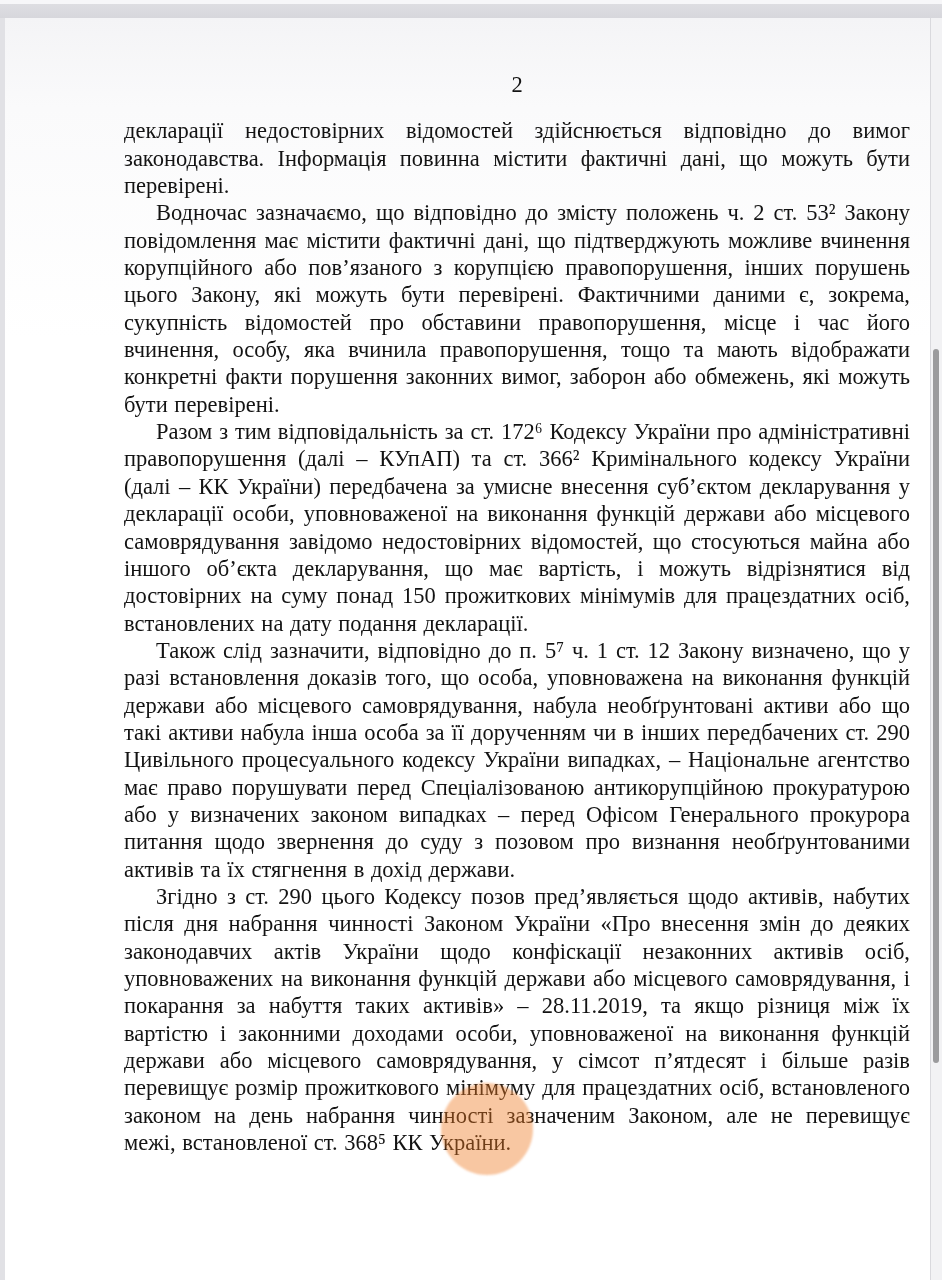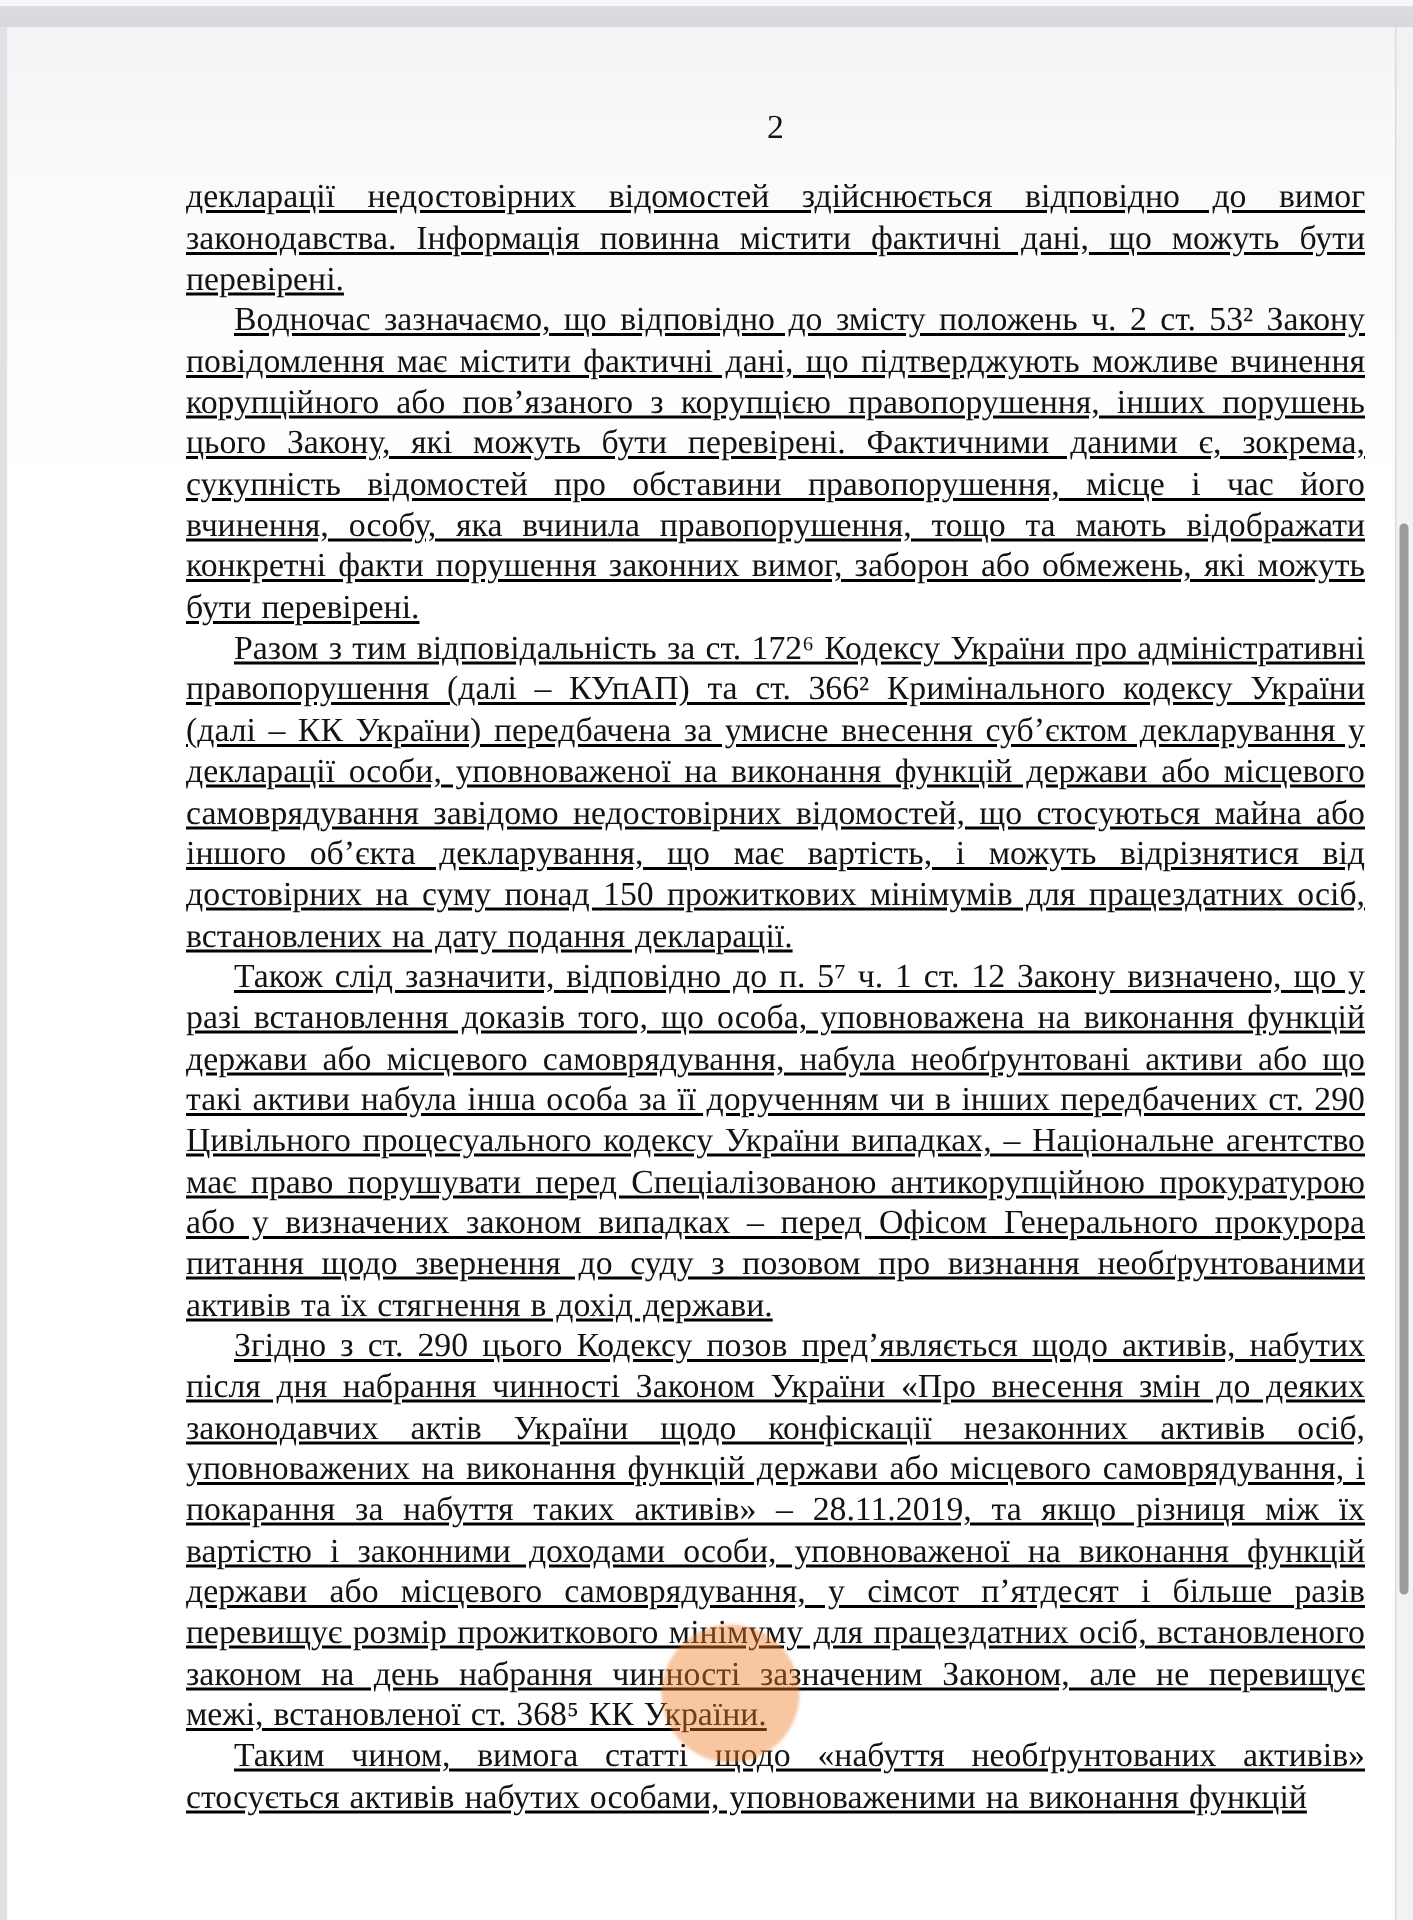--- a/index.html
+++ b/index.html
@@ -55,21 +55,20 @@
     width: 786px;
   }
   .page-number {
     text-align: center;
     font-size: 22.5px;
     line-height: 27.35px;
     color: #141414;
   }
   .doc-body {
     margin-top: 19px;
-    text-decoration: underline;
   }
   .para {
     margin: 0;
     font-size: 22.5px;
     line-height: 27.35px;
     color: #131313;
     text-align: justify;
     text-indent: 32px;
     word-spacing: 1px;
   }
@@ -113,21 +112,20 @@
   <div class="page">
     <div class="page-inner">
       <div class="page-number">2</div>
 
       <div class="doc-body">
         <p class="para cont">декларації недостовірних відомостей здійснюється відповідно до вимог законодавства. Інформація повинна містити фактичні дані, що можуть бути перевірені.</p>
         <p class="para">Водночас зазначаємо, що відповідно до змісту положень ч. 2 ст. 53² Закону повідомлення має містити фактичні дані, що підтверджують можливе вчинення корупційного або пов’язаного з корупцією правопорушення, інших порушень цього Закону, які можуть бути перевірені. Фактичними даними є, зокрема, сукупність відомостей про обставини правопорушення, місце і час його вчинення, особу, яка вчинила правопорушення, тощо та мають відображати конкретні факти порушення законних вимог, заборон або обмежень, які можуть бути перевірені.</p>
         <p class="para">Разом з тим відповідальність за ст. 172⁶ Кодексу України про адміністративні правопорушення (далі – КУпАП) та ст. 366² Кримінального кодексу України (далі – КК України) передбачена за умисне внесення суб’єктом декларування у декларації особи, уповноваженої на виконання функцій держави або місцевого самоврядування завідомо недостовірних відомостей, що стосуються майна або іншого об’єкта декларування, що має вартість, і можуть відрізнятися від достовірних на суму понад 150 прожиткових мінімумів для працездатних осіб, встановлених на дату подання декларації.</p>
         <p class="para">Також слід зазначити, відповідно до п. 5⁷ ч. 1 ст. 12 Закону визначено, що у разі встановлення доказів того, що особа, уповноважена на виконання функцій держави або місцевого самоврядування, набула необґрунтовані активи або що такі активи набула інша особа за її дорученням чи в інших передбачених ст. 290 Цивільного процесуального кодексу України випадках, – Національне агентство має право порушувати перед Спеціалізованою антикорупційною прокуратурою або у визначених законом випадках – перед Офісом Генерального прокурора питання щодо звернення до суду з позовом про визнання необґрунтованими активів та їх стягнення в дохід держави.</p>
         <p class="para">Згідно з ст. 290 цього Кодексу позов пред’являється щодо активів, набутих після дня набрання чинності Законом України «Про внесення змін до деяких законодавчих актів України щодо конфіскації незаконних активів осіб, уповноважених на виконання функцій держави або місцевого самоврядування, і покарання за набуття таких активів» – 28.11.2019, та якщо різниця між їх вартістю і законними доходами особи, уповноваженої на виконання функцій держави або місцевого самоврядування, у сімсот п’ятдесят і більше разів перевищує розмір прожиткового мінімуму для працездатних осіб, встановленого законом на день набрання чинності зазначеним Законом, але не перевищує межі, встановленої ст. 368⁵ КК України.</p>
-        <p class="para">Таким чином, вимога статті щодо «набуття необґрунтованих активів» стосується активів набутих особами, уповноваженими на виконання функцій</p>
       </div>
     </div>
   </div>
 
   <div class="scroll-thumb"></div>
 
   <div class="touch-highlight"></div>
 
 </div>
 

